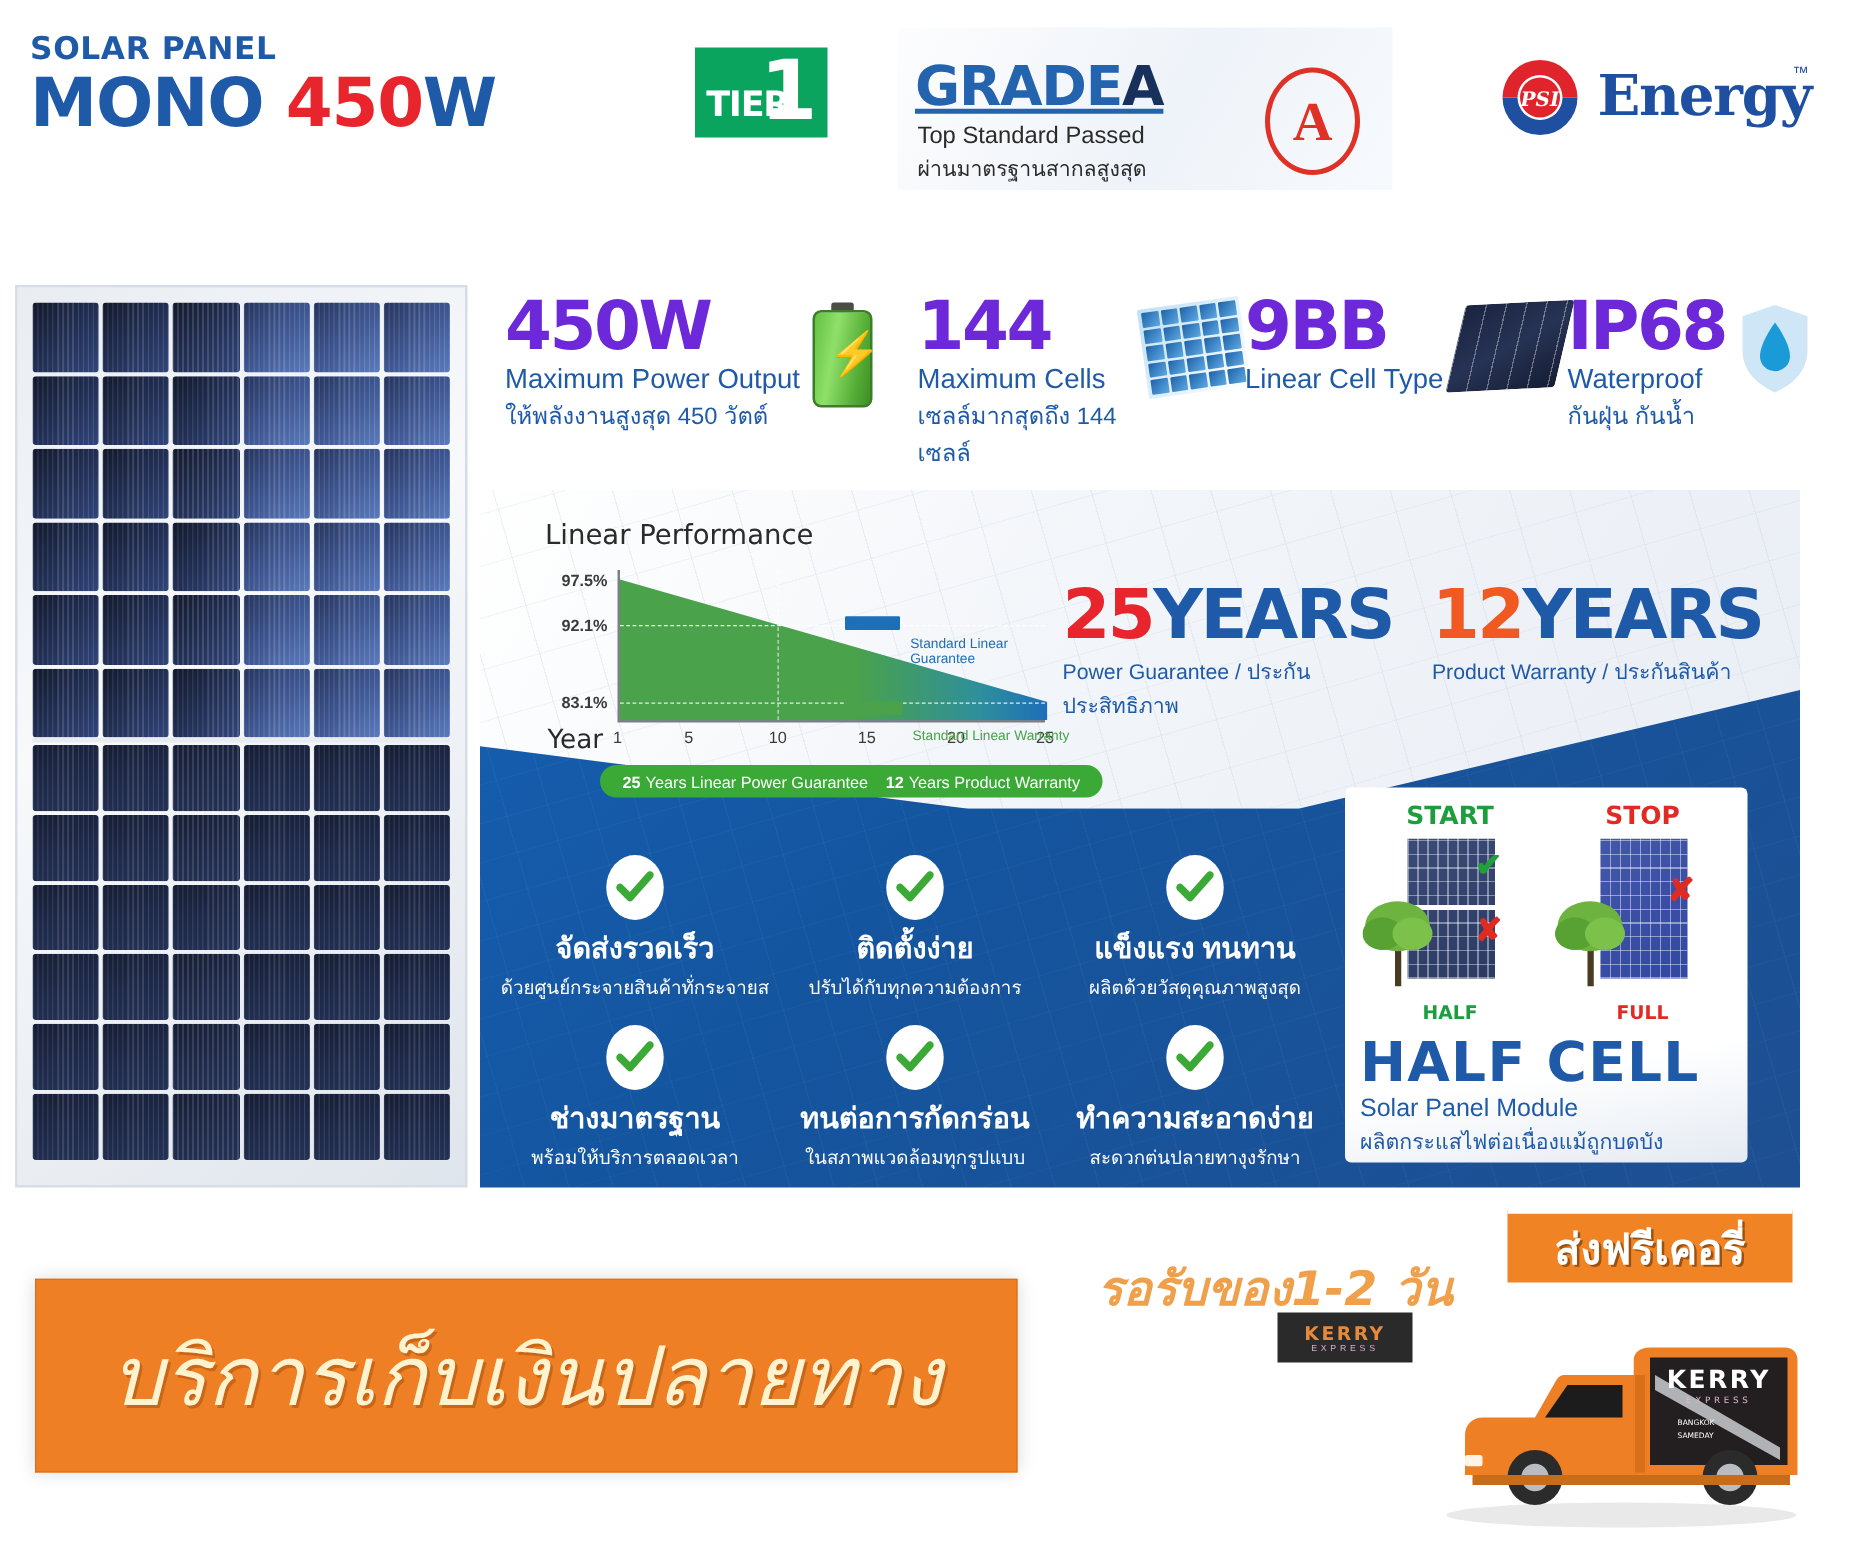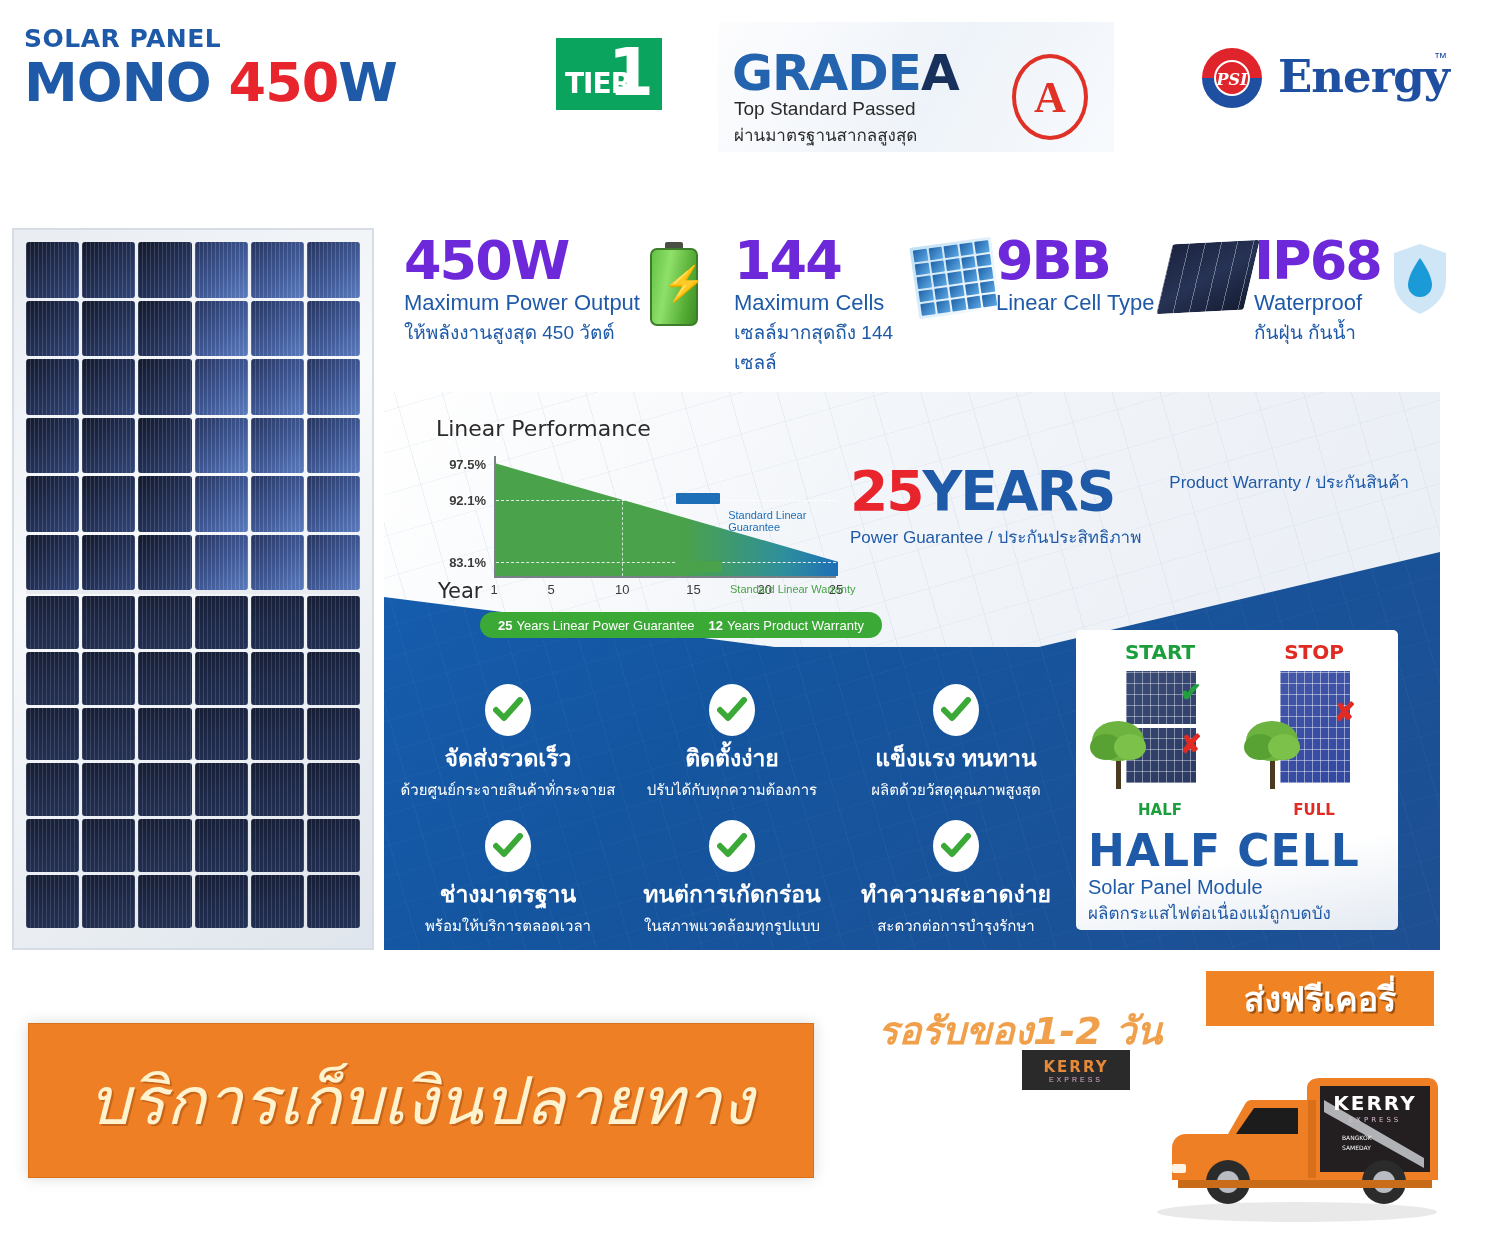--- a/index.html
+++ b/index.html
@@ -23,21 +23,21 @@
     background: #0aa45e; color: #fff;
     font-family: "DejaVu Sans", sans-serif;
   }
   #tier1-badge .tier-word { position: absolute; left: 9px; bottom: 10px; font-size: 28px; font-weight: bold; letter-spacing: -1px; }
   #tier1-badge .tier-num { position: absolute; right: 8px; top: 2px; font-size: 66px; font-weight: bold; line-height: 1; }
 
   #grade-badge {
     position: absolute; left: 718px; top: 22px; width: 396px; height: 130px;
     background: linear-gradient(120deg,#fdfdfe 0%,#eef3f9 55%,#f7fafd 100%);
   }
-  #grade-badge .g-main { position: absolute; left: 14px; top: 22px; font-size: 50px; font-weight: bold; color: #2463ad; letter-spacing: -1px; font-family: "DejaVu Sans", sans-serif; }
+  #grade-badge .g-main { position: absolute; left: 14px; top: 22px; font-size: 44px; font-weight: bold; color: #2463ad; letter-spacing: -1px; font-family: "DejaVu Sans", sans-serif; text-decoration: underline; }
   #grade-badge .g-main .dark { color: #17305c; }
   #grade-badge .g-sub1 { position: absolute; left: 16px; top: 76px; font-size: 19px; color: #2b2b2b; }
   #grade-badge .g-sub2 { position: absolute; left: 16px; top: 99px; font-size: 17px; color: #2b2b2b; }
   #grade-circle {
     position: absolute; left: 294px; top: 32px; width: 76px; height: 86px;
     border: 4px solid #e03127; border-radius: 50%;
     color: #e03127; font-size: 44px; font-weight: bold;
     display: flex; align-items: center; justify-content: center;
     font-family: "Liberation Serif", serif;
   }
@@ -475,20 +475,23 @@
   </div>
 
   <div id="years">
     <div>
       <div class="yr-num">
         <span id="yrn0" style="color: rgb(232, 36, 44);">25</span><span class="years-w">YEARS</span>
       </div>
       <div class="yr-sub">Power Guarantee / ประกันประสิทธิภาพ</div>
     </div>
     <div>
+      <div class="yr-num">
+        <span id="yrn1" style="color: rgb(240, 90, 34);">12</span><span class="years-w">YEARS</span>
+      </div>
       <div class="yr-sub">Product Warranty / ประกันสินค้า</div>
     </div>
   </div>
 
   <div id="features">
     <div class="feat-row">
       <div class="feat">
         <div class="check-oval">
             <svg width="30" height="26" viewBox="0 0 30 26">
               <path d="M3 13 L11 21 L27 3" stroke="#3aa935" stroke-width="6" fill="none" stroke-linecap="round" stroke-linejoin="round"></path>
@@ -525,31 +528,31 @@
           </div>
         <div class="feat-title">ช่างมาตรฐาน</div>
         <div class="feat-sub">พร้อมให้บริการตลอดเวลา</div>
       </div>
       <div class="feat">
         <div class="check-oval">
             <svg width="30" height="26" viewBox="0 0 30 26">
               <path d="M3 13 L11 21 L27 3" stroke="#3aa935" stroke-width="6" fill="none" stroke-linecap="round" stroke-linejoin="round"></path>
             </svg>
           </div>
-        <div class="feat-title">ทนต่การเกัดกร่อน</div>
+        <div class="feat-title">ทนต่อการกัดกร่อน</div>
         <div class="feat-sub">ในสภาพแวดล้อมทุกรูปแบบ</div>
       </div>
       <div class="feat">
         <div class="check-oval">
             <svg width="30" height="26" viewBox="0 0 30 26">
               <path d="M3 13 L11 21 L27 3" stroke="#3aa935" stroke-width="6" fill="none" stroke-linecap="round" stroke-linejoin="round"></path>
             </svg>
           </div>
         <div class="feat-title">ทำความสะอาดง่าย</div>
-        <div class="feat-sub">สะดวกต่อการบำรุงรักษา</div>
+        <div class="feat-sub">สะดวกต่นปลายทางุงรักษา</div>
       </div>
     </div>
   </div>
 
   <div id="halfcell-card">
     <div class="hc-cols">
       <div class="hc-col">
         <div class="hc-head start">START</div>
         <div class="hc-vis">
           <div class="hc-mod"></div>

